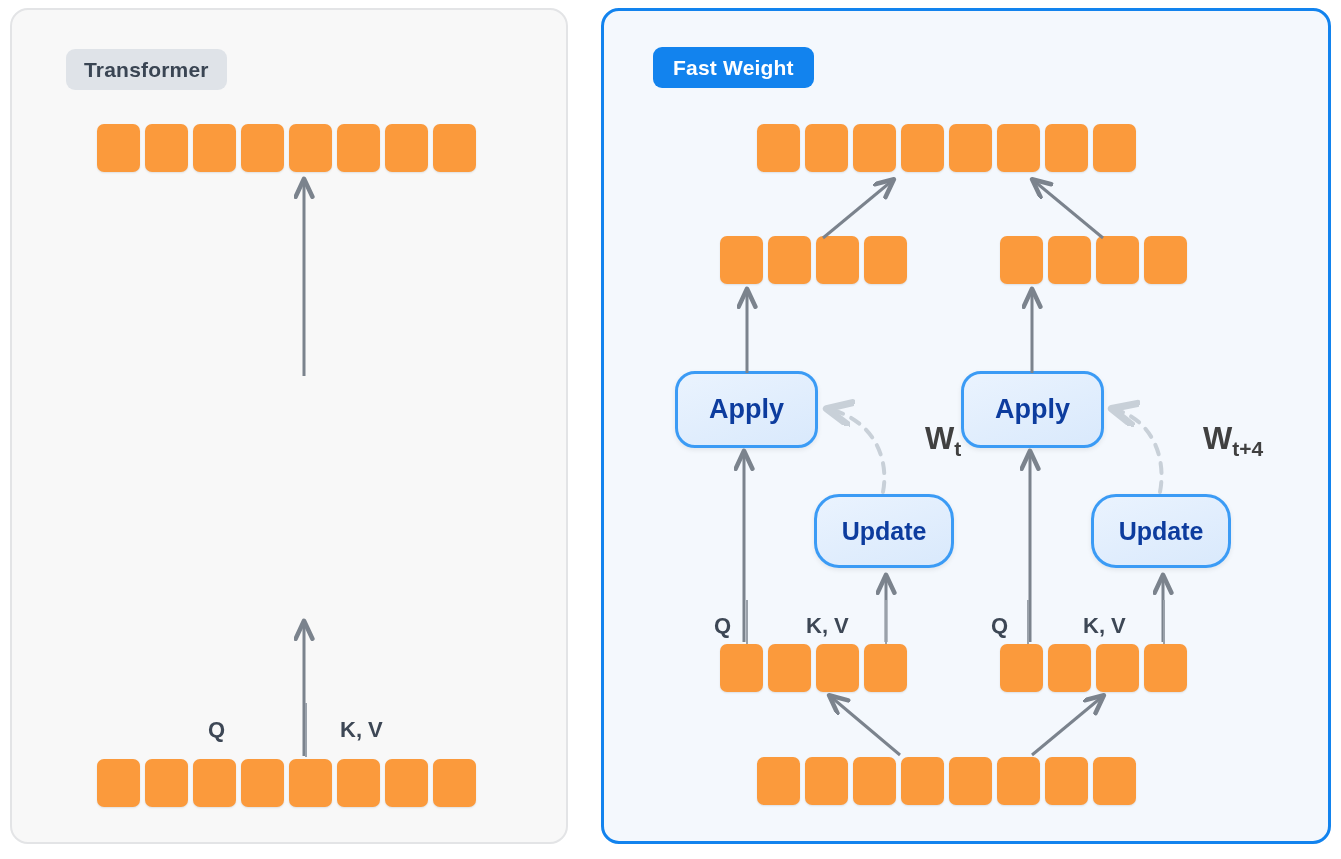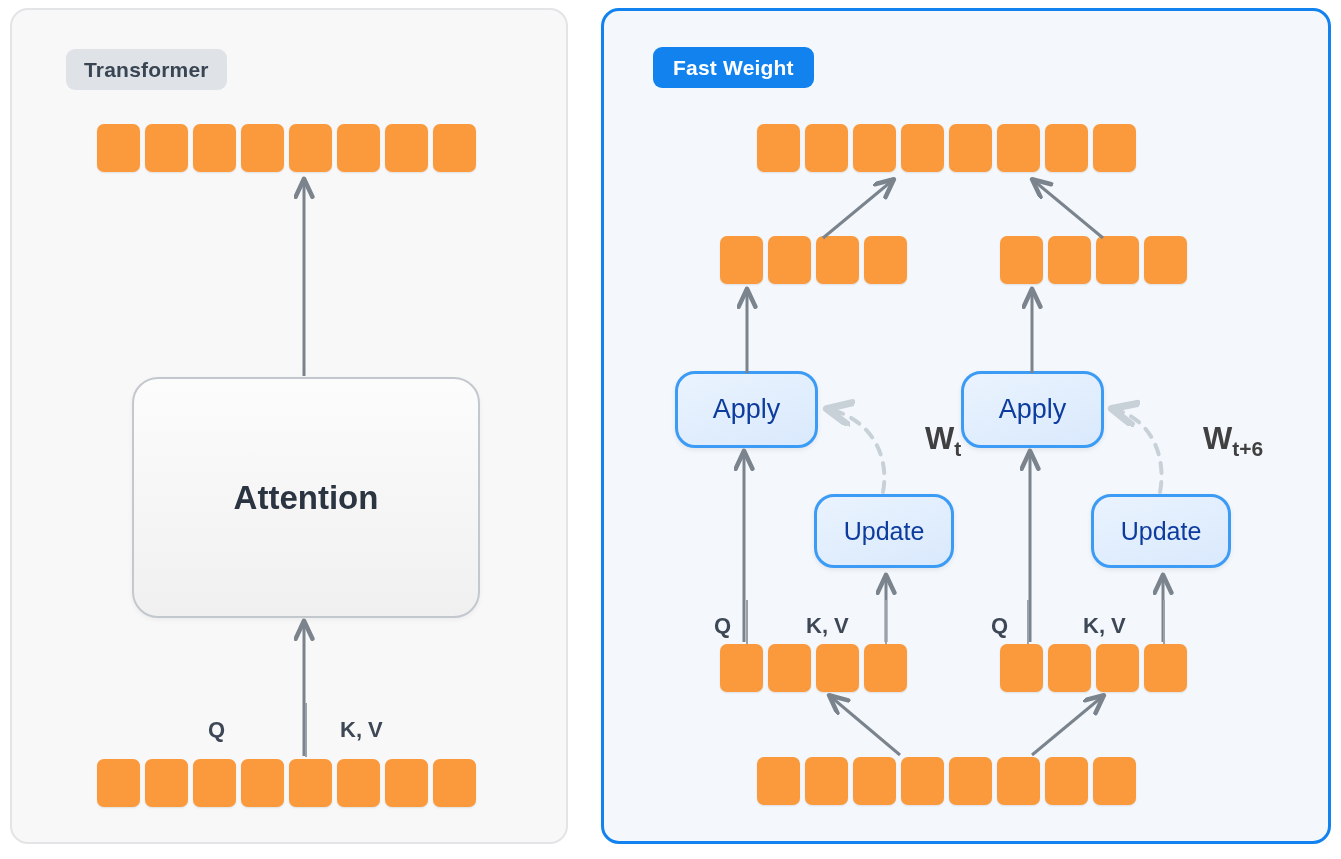--- a/index.html
+++ b/index.html
@@ -112,33 +112,34 @@
   
   .node {
     position: absolute;
     box-sizing: border-box;
     border: 3px solid #3b9bf5;
     border-radius: 20px;
     background: linear-gradient(160deg, #eaf3fe 0%, #d9e9fc 100%);
     display: flex;
     align-items: center;
     justify-content: center;
-    font-weight: normal;
+    font-weight: bold;
     color: #0d3c9e;
     box-shadow: 0 2px 5px rgba(0,0,0,0.08);
   }
   .node-apply {
     width: 143px;
     height: 77px;
     font-size: 27px;
   }
   .node-update {
     width: 140px;
     height: 74px;
     font-size: 25px;
+    border-radius: 25px;
   }
   .apply-1 { left: 675px; top: 371px; }
   .apply-2 { left: 961px; top: 371px; }
   .update-1 { left: 814px; top: 494px; }
   .update-2 { left: 1091px; top: 494px; }
 
   
   .qkv-label {
     position: absolute;
     font-size: 22px;
@@ -181,23 +182,20 @@
     <div class="token"></div>
     <div class="token"></div>
     <div class="token"></div>
     <div class="token"></div>
     <div class="token"></div>
     <div class="token"></div>
     <div class="token"></div>
     <div class="token"></div>
   </div>
 
-  <div class="attention-box">
-    <span class="attention-label">Attention</span>
-  </div>
 
   <div class="qkv-label" style="left:208px; top:717px;">Q</div>
   <div class="qkv-label" style="left:340px; top:717px;">K, V</div>
 
   <div class="token-row" style="left:97px; top:759px;">
     <div class="token"></div>
     <div class="token"></div>
     <div class="token"></div>
     <div class="token"></div>
     <div class="token"></div>
@@ -237,21 +235,21 @@
   <div class="node node-apply apply-1">Apply</div>
   <div class="node node-apply apply-2">Apply</div>
 
   <div class="node node-update update-1">Update</div>
   <div class="node node-update update-2">Update</div>
 
   <div class="w-label" style="left:925px; top:421px;">
     <span>W</span><sub>t</sub>
   </div>
   <div class="w-label" style="left:1203px; top:421px;">
-    <span>W</span><sub>t+6</sub>
+    <span>W</span><sub>t+4</sub>
   </div>
 
   <div class="qkv-label" style="left:714px; top:613px;">Q</div>
   <div class="qkv-label" style="left:806px; top:613px;">K, V</div>
   <div class="qkv-label" style="left:991px; top:613px;">Q</div>
   <div class="qkv-label" style="left:1083px; top:613px;">K, V</div>
 
   <div class="token-row" style="left:720px; top:644px;">
     <div class="token"></div>
     <div class="token"></div>

